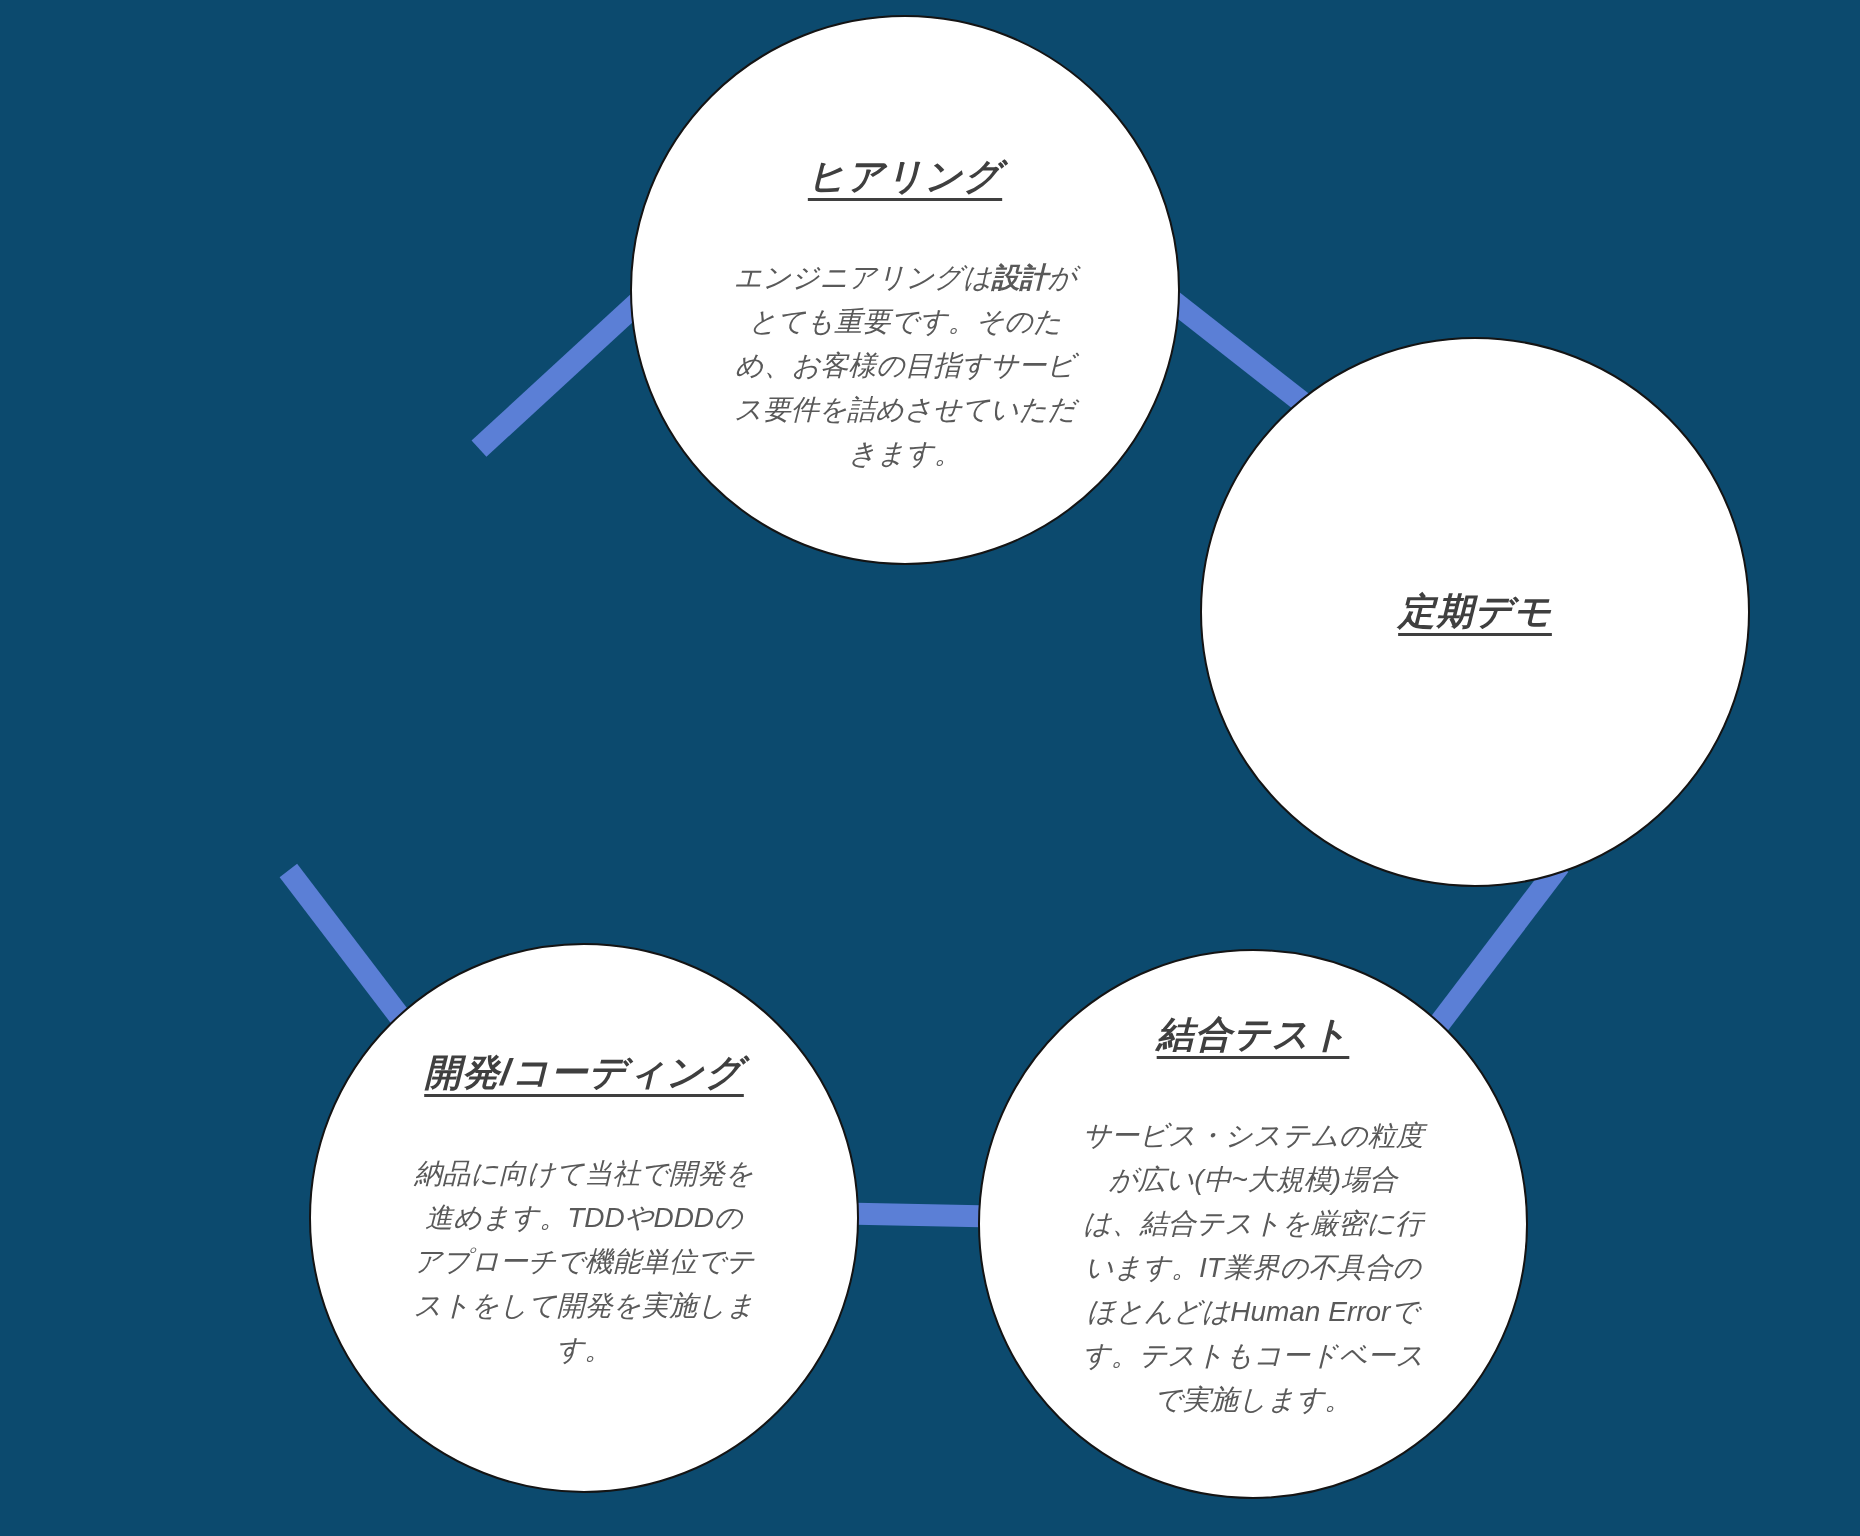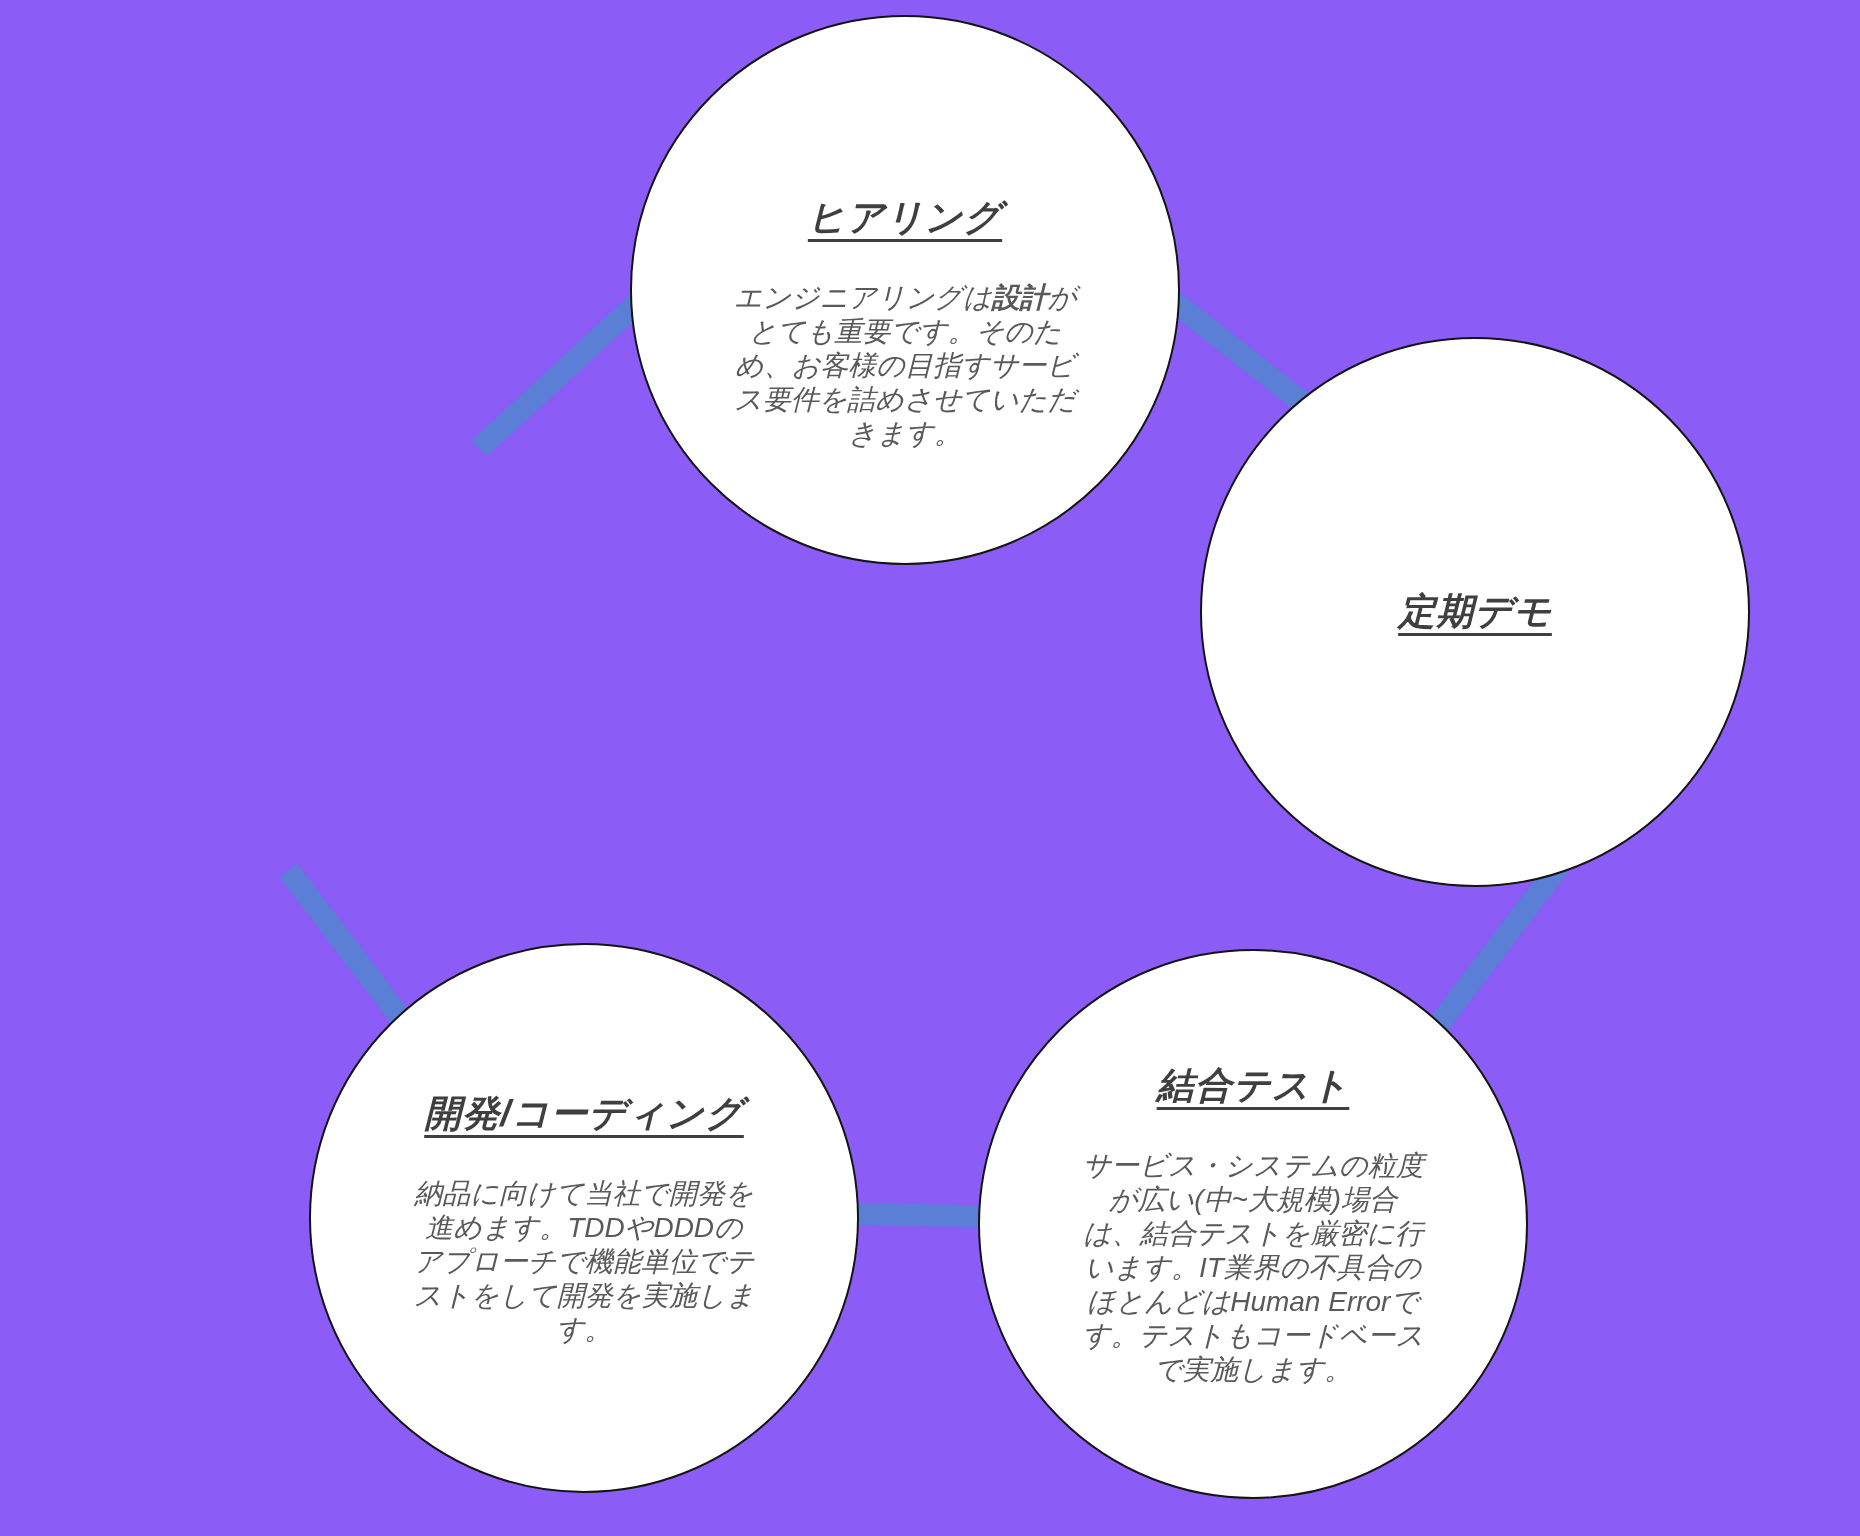--- a/index.html
+++ b/index.html
@@ -4,21 +4,21 @@
 <style>
   html, body {
     margin: 0;
     padding: 0;
     background: #000000;
   }
   .canvas {
     position: relative;
     width: 1860px;
     height: 1536px;
-    background: #8b5cf6;
+    background: #0c4a6e;
     overflow: hidden;
     font-family: "Liberation Sans", sans-serif;
   }
 
   
   .connector {
     position: absolute;
     height: 22px;
     background: #5B7FD6;
     z-index: 1;
@@ -57,26 +57,26 @@
     font-weight: 700;
     font-style: italic;
     color: #3F3F3F;
     text-decoration: underline;
     text-decoration-thickness: 3px;
     text-underline-offset: 9px;
     letter-spacing: 1px;
     white-space: nowrap;
   }
   .node-body {
-    margin: 0;
+    margin: 16px;
     max-width: 430px;
     font-size: 28px;
     font-style: italic;
     color: #595959;
-    line-height: 34px;
+    line-height: 44px;
     white-space: pre-line;
   }
   .node-body .emph {
     font-weight: 700;
     font-style: italic;
     color: #595959;
   }
 </style>
 </head>
 <body>

